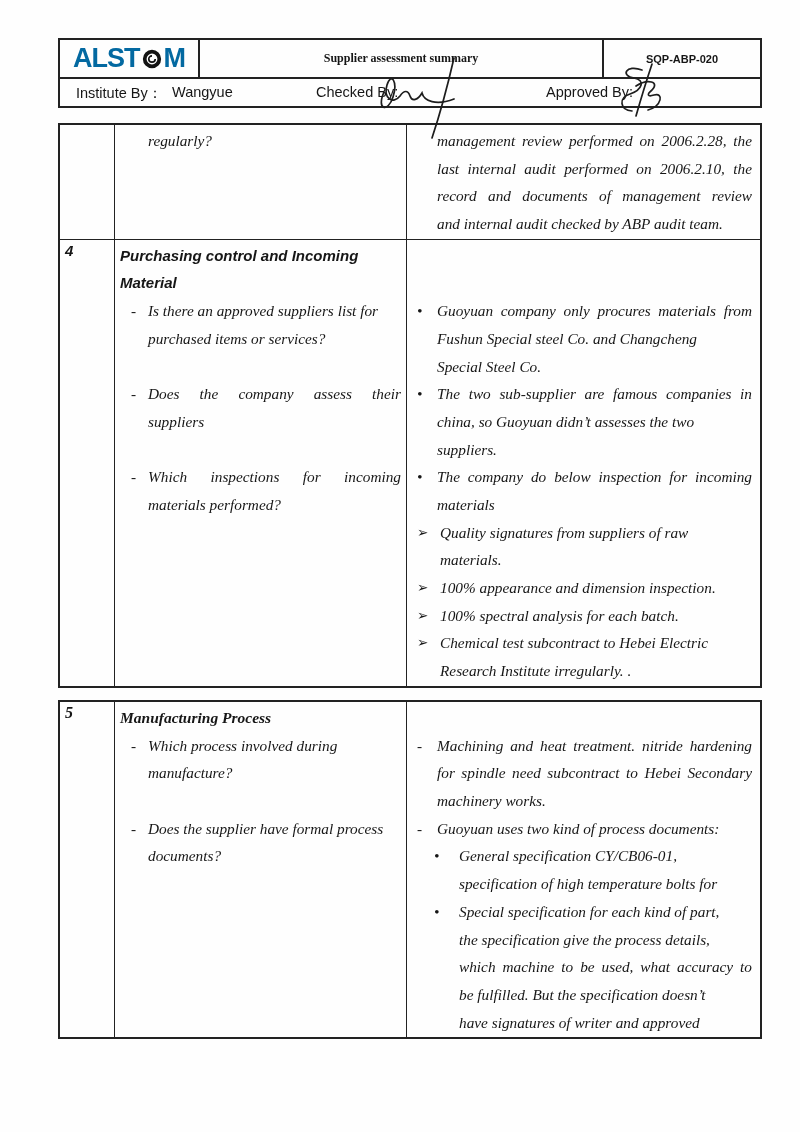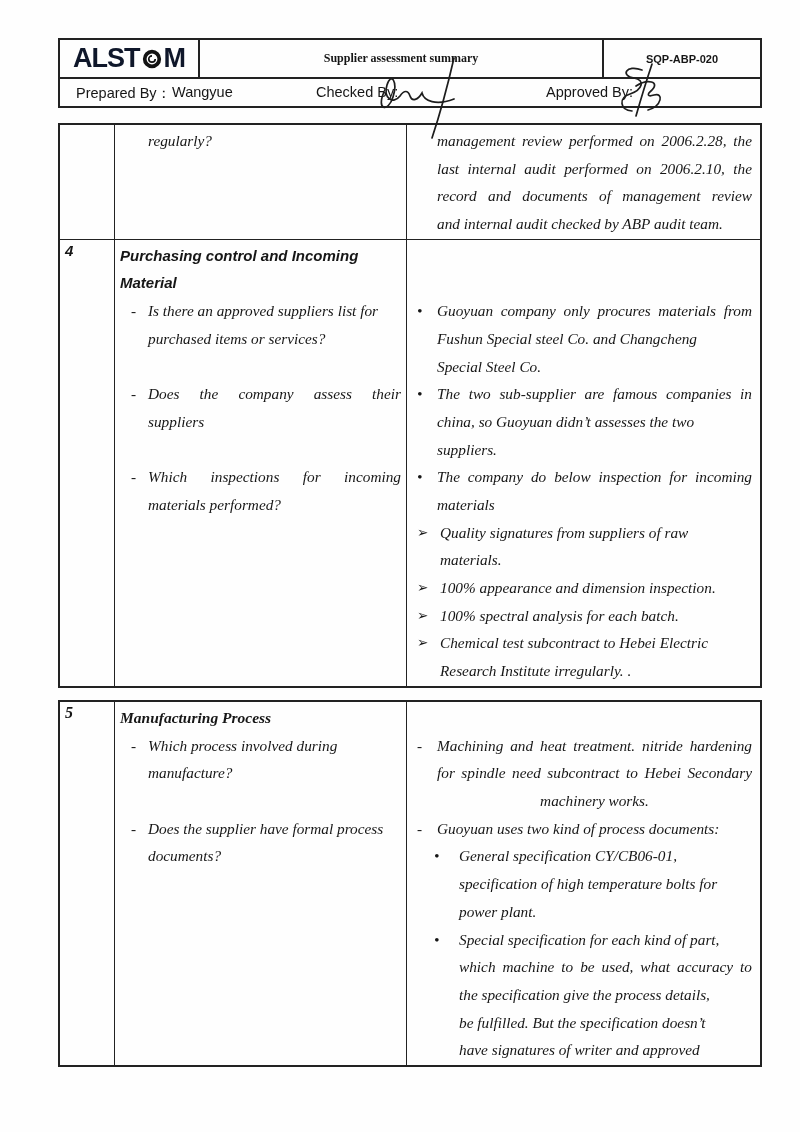--- a/index.html
+++ b/index.html
@@ -6,21 +6,21 @@
   html,body { background:#ffffff; }
   .page {
     position:relative; width:800px; height:1132px; background:#fefefe;
     font-family:"Liberation Serif", serif; color:#161616; overflow:hidden;
   }
   
   .hdr { position:absolute; left:58px; top:38px; width:704px; border:2px solid #222; }
   .hdr-row1 { display:flex; height:37px; }
   .hdr-logo { width:140px; border-right:2px solid #222; display:flex; align-items:center; justify-content:center; }
   .logo-wrap { display:flex; align-items:center; font-family:"Liberation Sans", sans-serif;
-    font-weight:bold; font-size:27px; letter-spacing:-1px; color:#0f172a; }
+    font-weight:bold; font-size:27px; letter-spacing:-1px; color:#0369a1; }
   .logo-o { margin:0 1px; display:flex; align-items:center; }
   .hdr-title { flex:1; border-right:2px solid #222; display:flex; align-items:center; justify-content:center;
     font-weight:bold; font-size:12px; }
   .hdr-doc { width:156px; display:flex; align-items:center; justify-content:center;
     font-family:"Liberation Sans", sans-serif; font-weight:bold; font-size:11px; }
   .hdr-row2 { position:relative; height:29px; border-top:2px solid #222;
     font-family:"Liberation Sans", sans-serif; font-size:14.5px; }
   .hdr-row2 span { position:absolute; top:5px; white-space:nowrap; }
   .lbl-prepared { left:16px; }
   .val-prepared { left:112px;text-align:center; }
@@ -45,21 +45,21 @@
   .marker { flex:0 0 auto; }
   .txt { flex:1 1 auto; min-width:0; }
   .k-q  .marker { width:17px; margin-left:11px; }
   .k-qc { padding-left:28px; }
   .k-cont { padding-left:22px; }
   .k-b  .marker { width:20px; margin-left:2px; }
   .k-bc { padding-left:22px; }
   .k-a  .marker { width:23px; margin-left:2px; font-family:"DejaVu Sans", sans-serif; font-size:13.5px; }
   .k-ac { padding-left:25px; }
   .k-d  .marker { width:20px; margin-left:2px; }
-  .k-dc { padding-left:22px;text-align:center; }
+  .k-dc { padding-left:22px; }
   .k-sb .marker { width:25px; margin-left:19px; }
   .k-sbc { padding-left:44px; }
   .just .txt, .just:not(.k-q):not(.k-b):not(.k-a):not(.k-d):not(.k-sb)
     { text-align:justify; text-align-last:justify; white-space:normal; }
   
   .sig { position:absolute; pointer-events:none; }
   .sig path { fill:none; stroke:#1d1d1d; stroke-width:1.7; stroke-linecap:round; }
 </style>
 </head>
 <body>
@@ -77,21 +77,21 @@
               <path d="M13 9.2 a3.8 3.8 0 1 0 3.8 3.8" fill="none" stroke="#131313" stroke-width="2"></path>
             </svg>
           </span>
           <span>M</span>
         </div>
       </div>
       <div class="hdr-title">Supplier assessment summary</div>
       <div class="hdr-doc">SQP-ABP-020</div>
     </div>
     <div class="hdr-row2">
-      <span class="lbl-prepared">Prepared By：</span>
+      <span class="lbl-prepared">Institute By：</span>
       <span class="val-prepared">Wangyue</span>
       <span class="lbl-checked">Checked By:</span>
       <span class="lbl-approved">Approved By:</span>
     </div>
   </div>
 
   <div class="doc-table t-a">
     <div class="trow">
       <div class="c-num"></div>
       <div class="c-q">
@@ -196,27 +196,26 @@
           <div class="line k-dc">machinery works.</div>
           <div class="line k-d">
             <span class="marker">-</span>
             <span class="txt">Guoyuan uses two kind of process documents:</span>
           </div>
           <div class="line k-sb">
             <span class="marker">•</span>
             <span class="txt">General specification CY/CB06-01,</span>
           </div>
           <div class="line k-sbc">specification of high temperature bolts for</div>
-          <div class="line k-sbc">power plant.</div>
           <div class="line k-sb">
             <span class="marker">•</span>
             <span class="txt">Special specification for each kind of part,</span>
           </div>
+          <div class="line k-sbc">the specification give the process details,</div>
           <div class="line k-sbc just">which machine to be used, what accuracy to</div>
-          <div class="line k-sbc">the specification give the process details,</div>
           <div class="line k-sbc">be fulfilled. But the specification doesn’t</div>
           <div class="line k-sbc">have signatures of writer and approved</div>
         </div>
     </div>
   </div>
 
   <svg class="sig" style="left:370px; top:50px;" width="112" height="94" viewBox="0 0 112 94">
     <path d="M14 42 C 6 60 18 63 23 47 C 28 31 21 22 17 35 C 13 48 23 55 30 46 C 34 40 38 40 40 46 C 42 52 48 50 52 43 C 54 51 66 56 84 49"></path>
     <path d="M84 8 C 78 34 70 64 62 88"></path>
   </svg>

